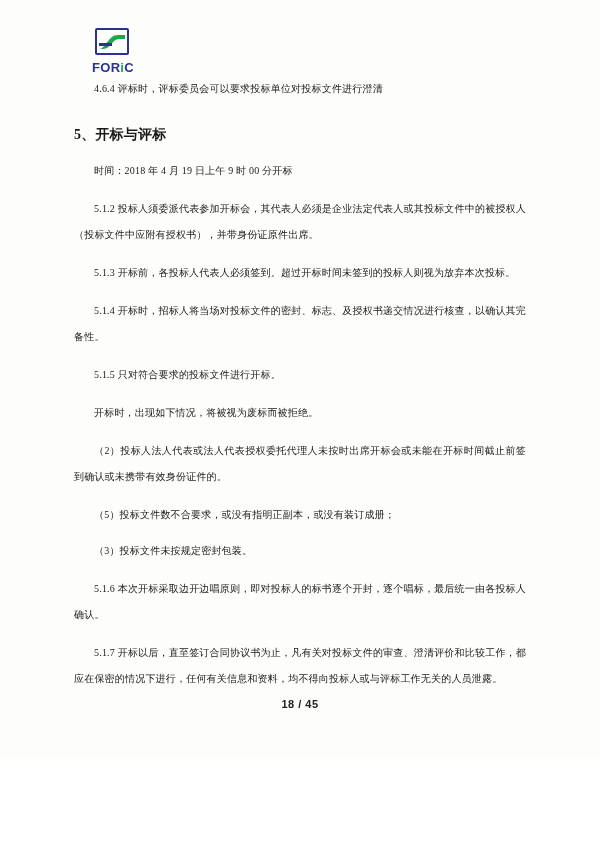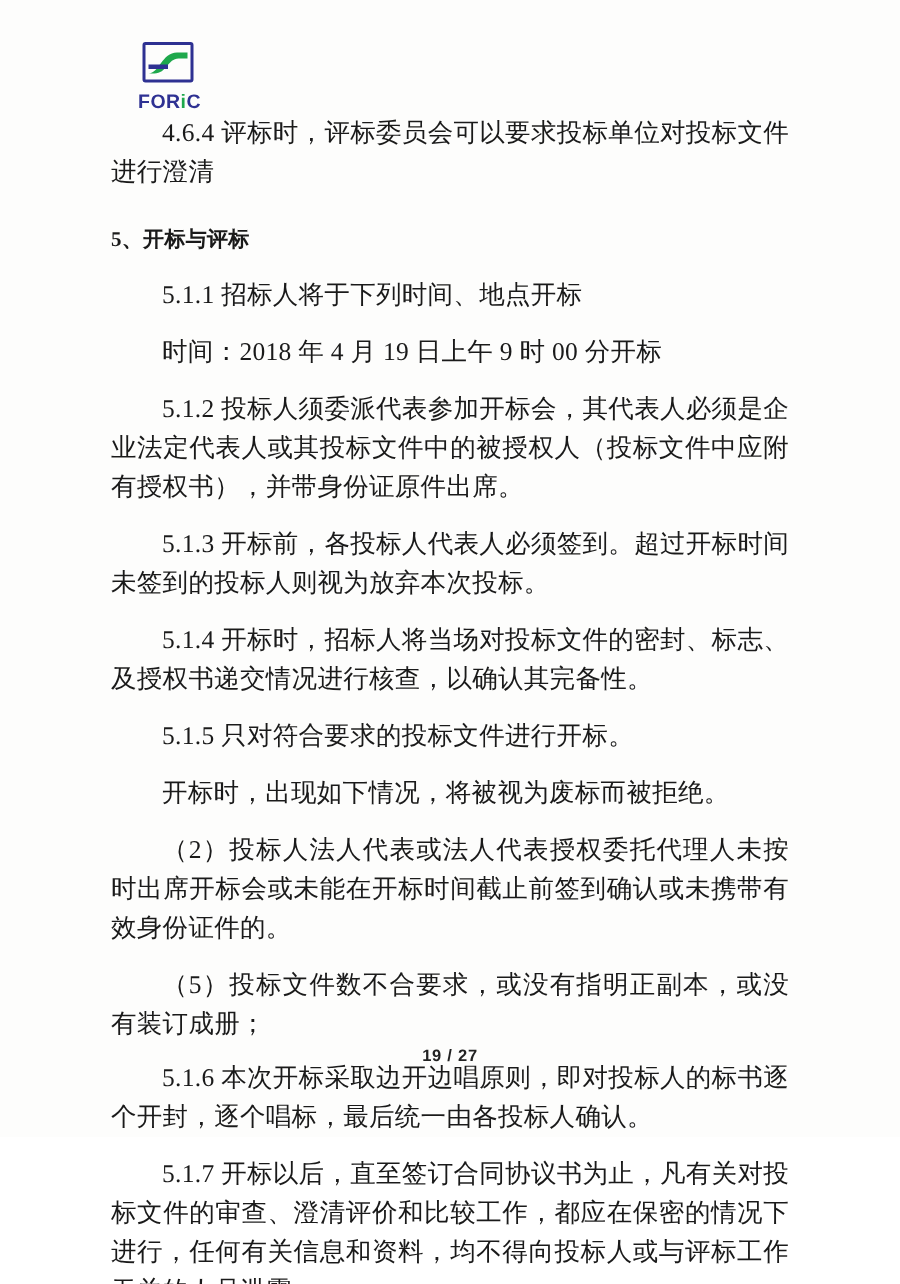--- a/index.html
+++ b/index.html
@@ -66,21 +66,21 @@
   }
   
   .content {
     position: absolute;
     left: 74px;
     top: 76px;
     width: 452px;
   }
   p {
     margin: 0 0 12px 0;
-    font-size: 17px;
+    font-size: 10px;
     line-height: 26px;
     text-align: justify;
     text-justify: inter-ideograph;
     letter-spacing: 0.2px;
   }
   p.indent {
     text-indent: 2em;
   }
   p.heading {
     font-weight: bold;
@@ -118,28 +118,28 @@
         <path d="M1 17 C8 17 10 3 20 3 L27 3 L27 7 L21 7 C14 7 13 17 5 17 Z" fill="#1ea84c"></path>
         <path d="M1 11 L14 11 L14 14 L1 14 Z" fill="#2e3192"></path>
       </svg>
     </div>
     <div class="logo-text"><span>FOR</span><span class="r">i</span><span>C</span></div>
   </div>
 
   <div class="content">
     <p class="indent">4.6.4 评标时，评标委员会可以要求投标单位对投标文件进行澄清</p>
     <p class="heading">5、开标与评标</p>
-    <p class="indent">5.1.1 招标人将于下列时间、地点开标</p>
     <p class="indent">时间：2018 年 4 月 19 日上午 9 时 00 分开标</p>
     <p class="indent">5.1.2 投标人须委派代表参加开标会，其代表人必须是企业法定代表人或其投标文件中的被授权人（投标文件中应附有授权书），并带身份证原件出席。</p>
     <p class="indent">5.1.3 开标前，各投标人代表人必须签到。超过开标时间未签到的投标人则视为放弃本次投标。</p>
     <p class="indent">5.1.4 开标时，招标人将当场对投标文件的密封、标志、及授权书递交情况进行核查，以确认其完备性。</p>
     <p class="indent">5.1.5 只对符合要求的投标文件进行开标。</p>
     <p class="indent">开标时，出现如下情况，将被视为废标而被拒绝。</p>
     <p class="indent">（2）投标人法人代表或法人代表授权委托代理人未按时出席开标会或未能在开标时间截止前签到确认或未携带有效身份证件的。</p>
     <p class="indent tight">（5）投标文件数不合要求，或没有指明正副本，或没有装订成册；</p>
+    <p class="indent">（3）投标文件未按规定密封包装。</p>
     <p class="indent">5.1.6 本次开标采取边开边唱原则，即对投标人的标书逐个开封，逐个唱标，最后统一由各投标人确认。</p>
     <p class="indent">5.1.7 开标以后，直至签订合同协议书为止，凡有关对投标文件的审查、澄清评价和比较工作，都应在保密的情况下进行，任何有关信息和资料，均不得向投标人或与评标工作无关的人员泄露。</p>
   </div>
 
-  <div class="footer">19 / 27</div>
+  <div class="footer">18 / 45</div>
 
 </div>
 
 </body></html>

